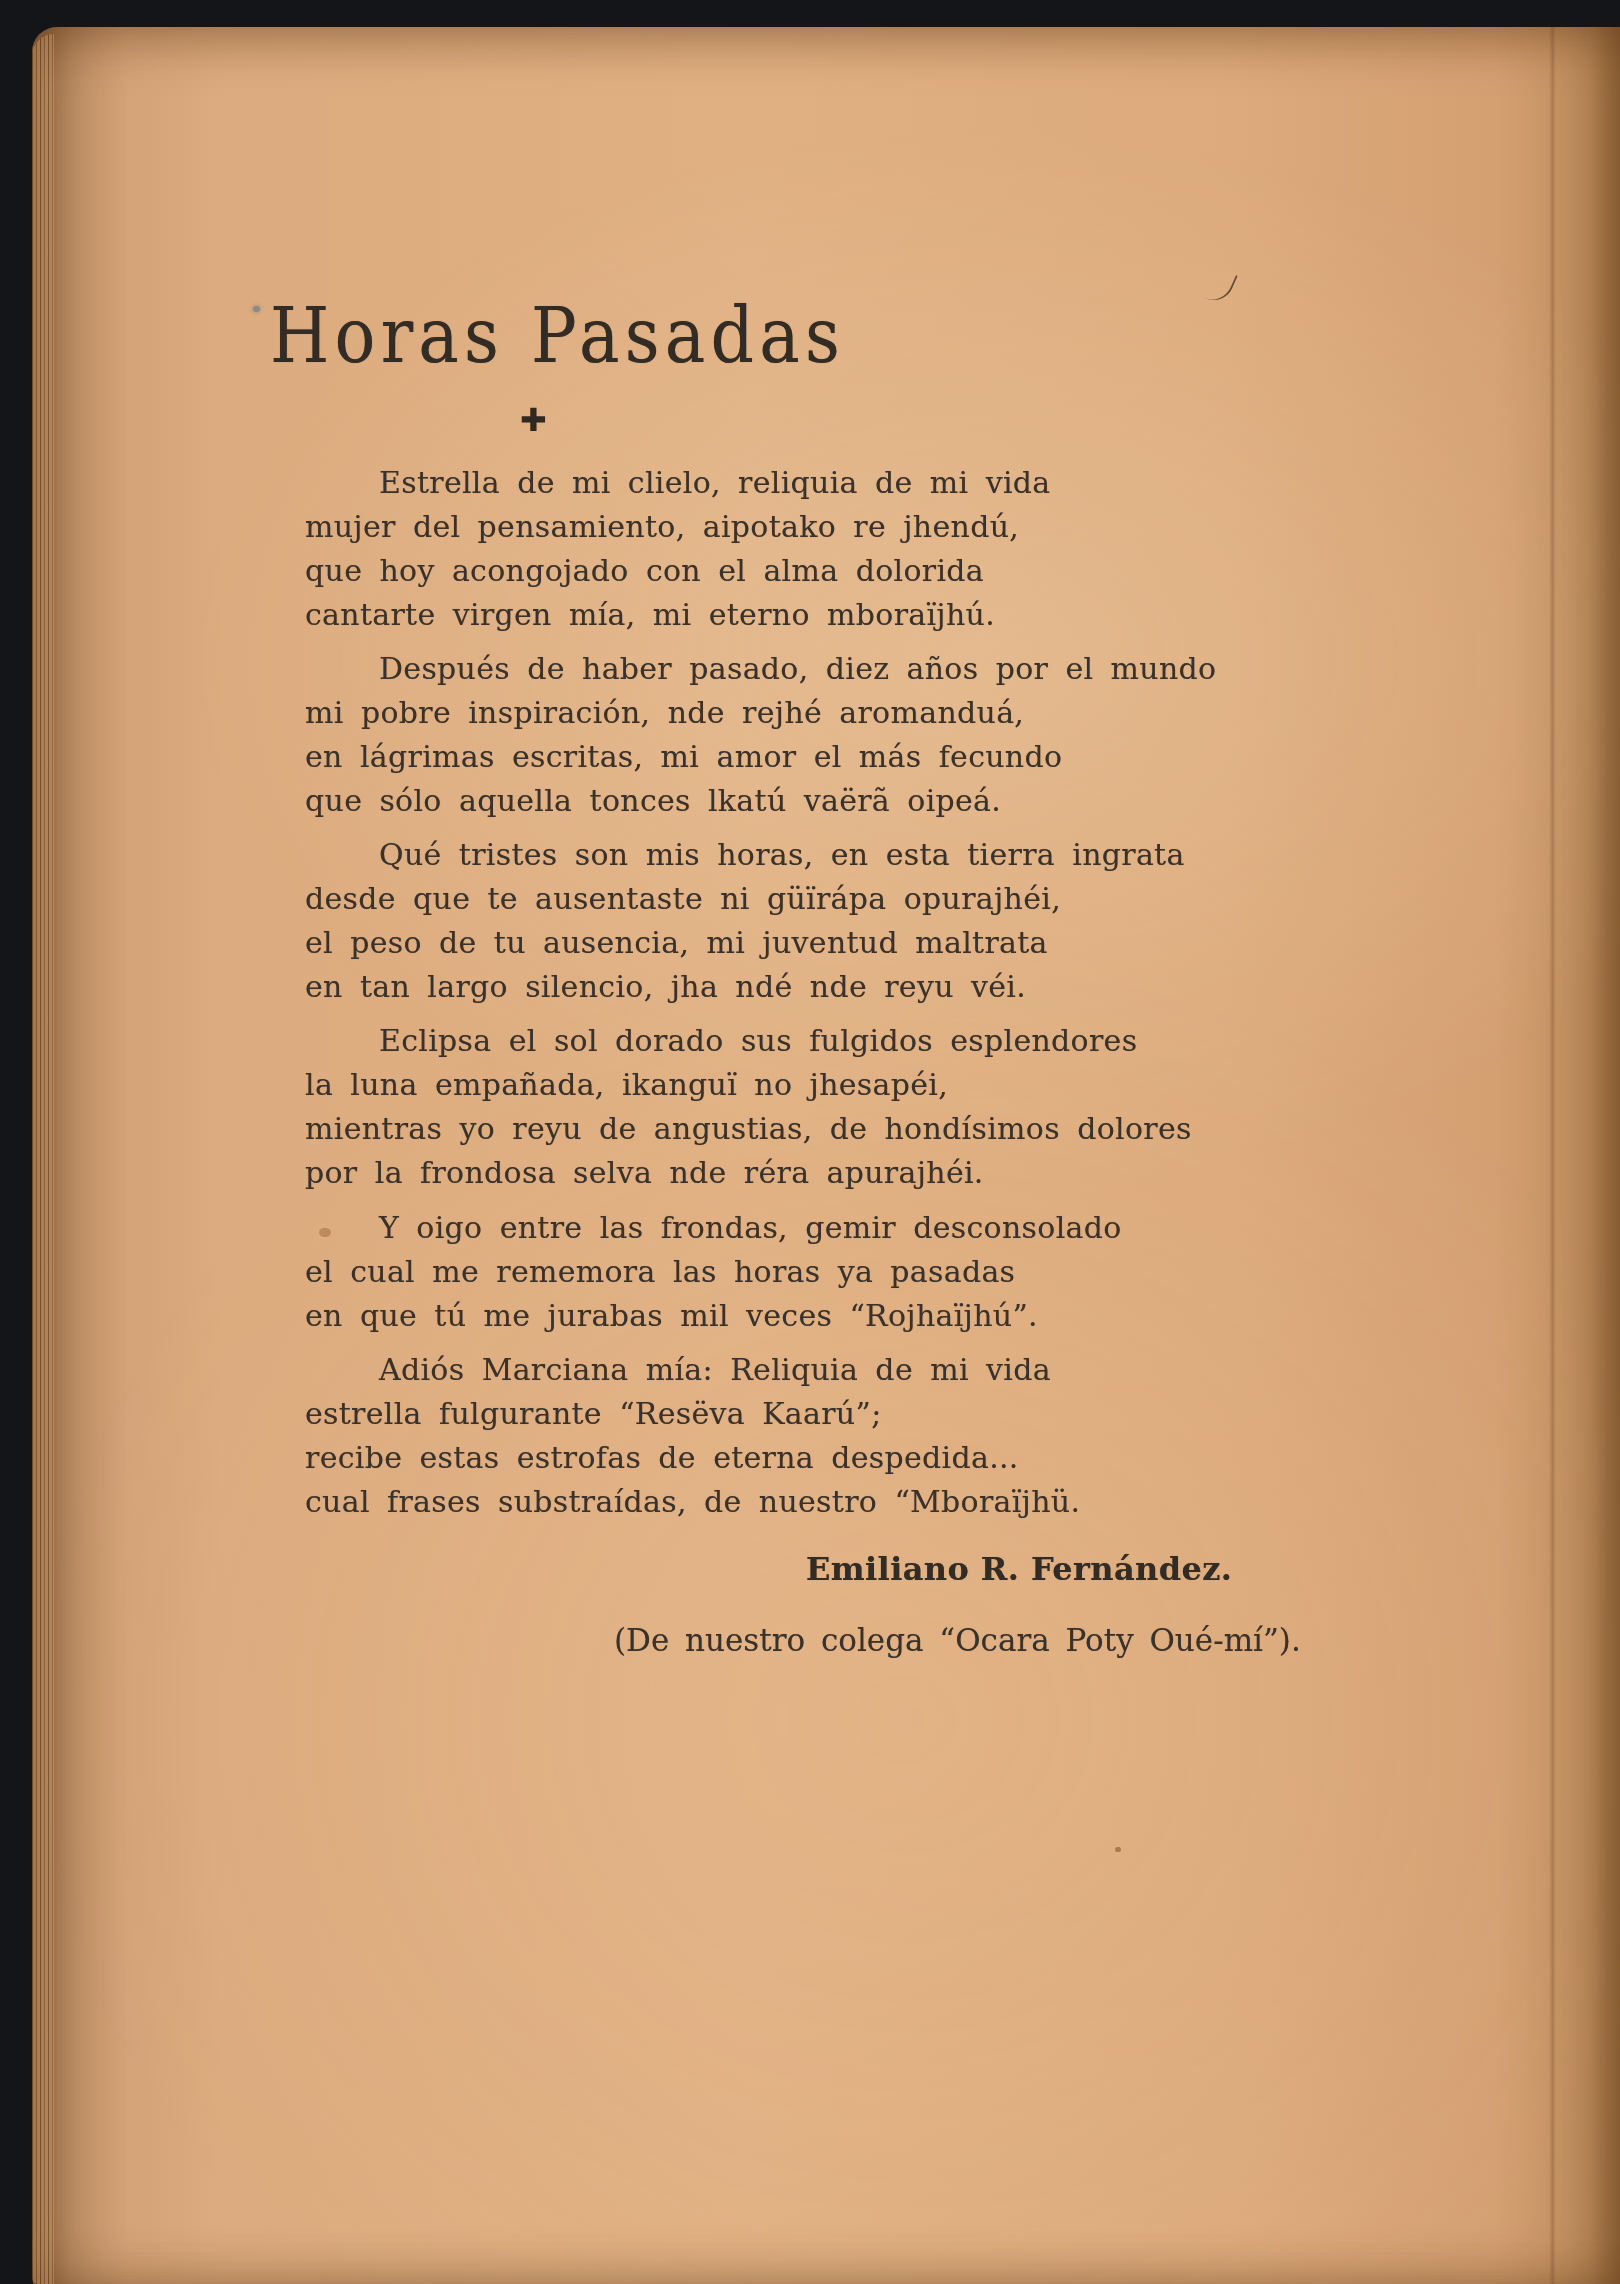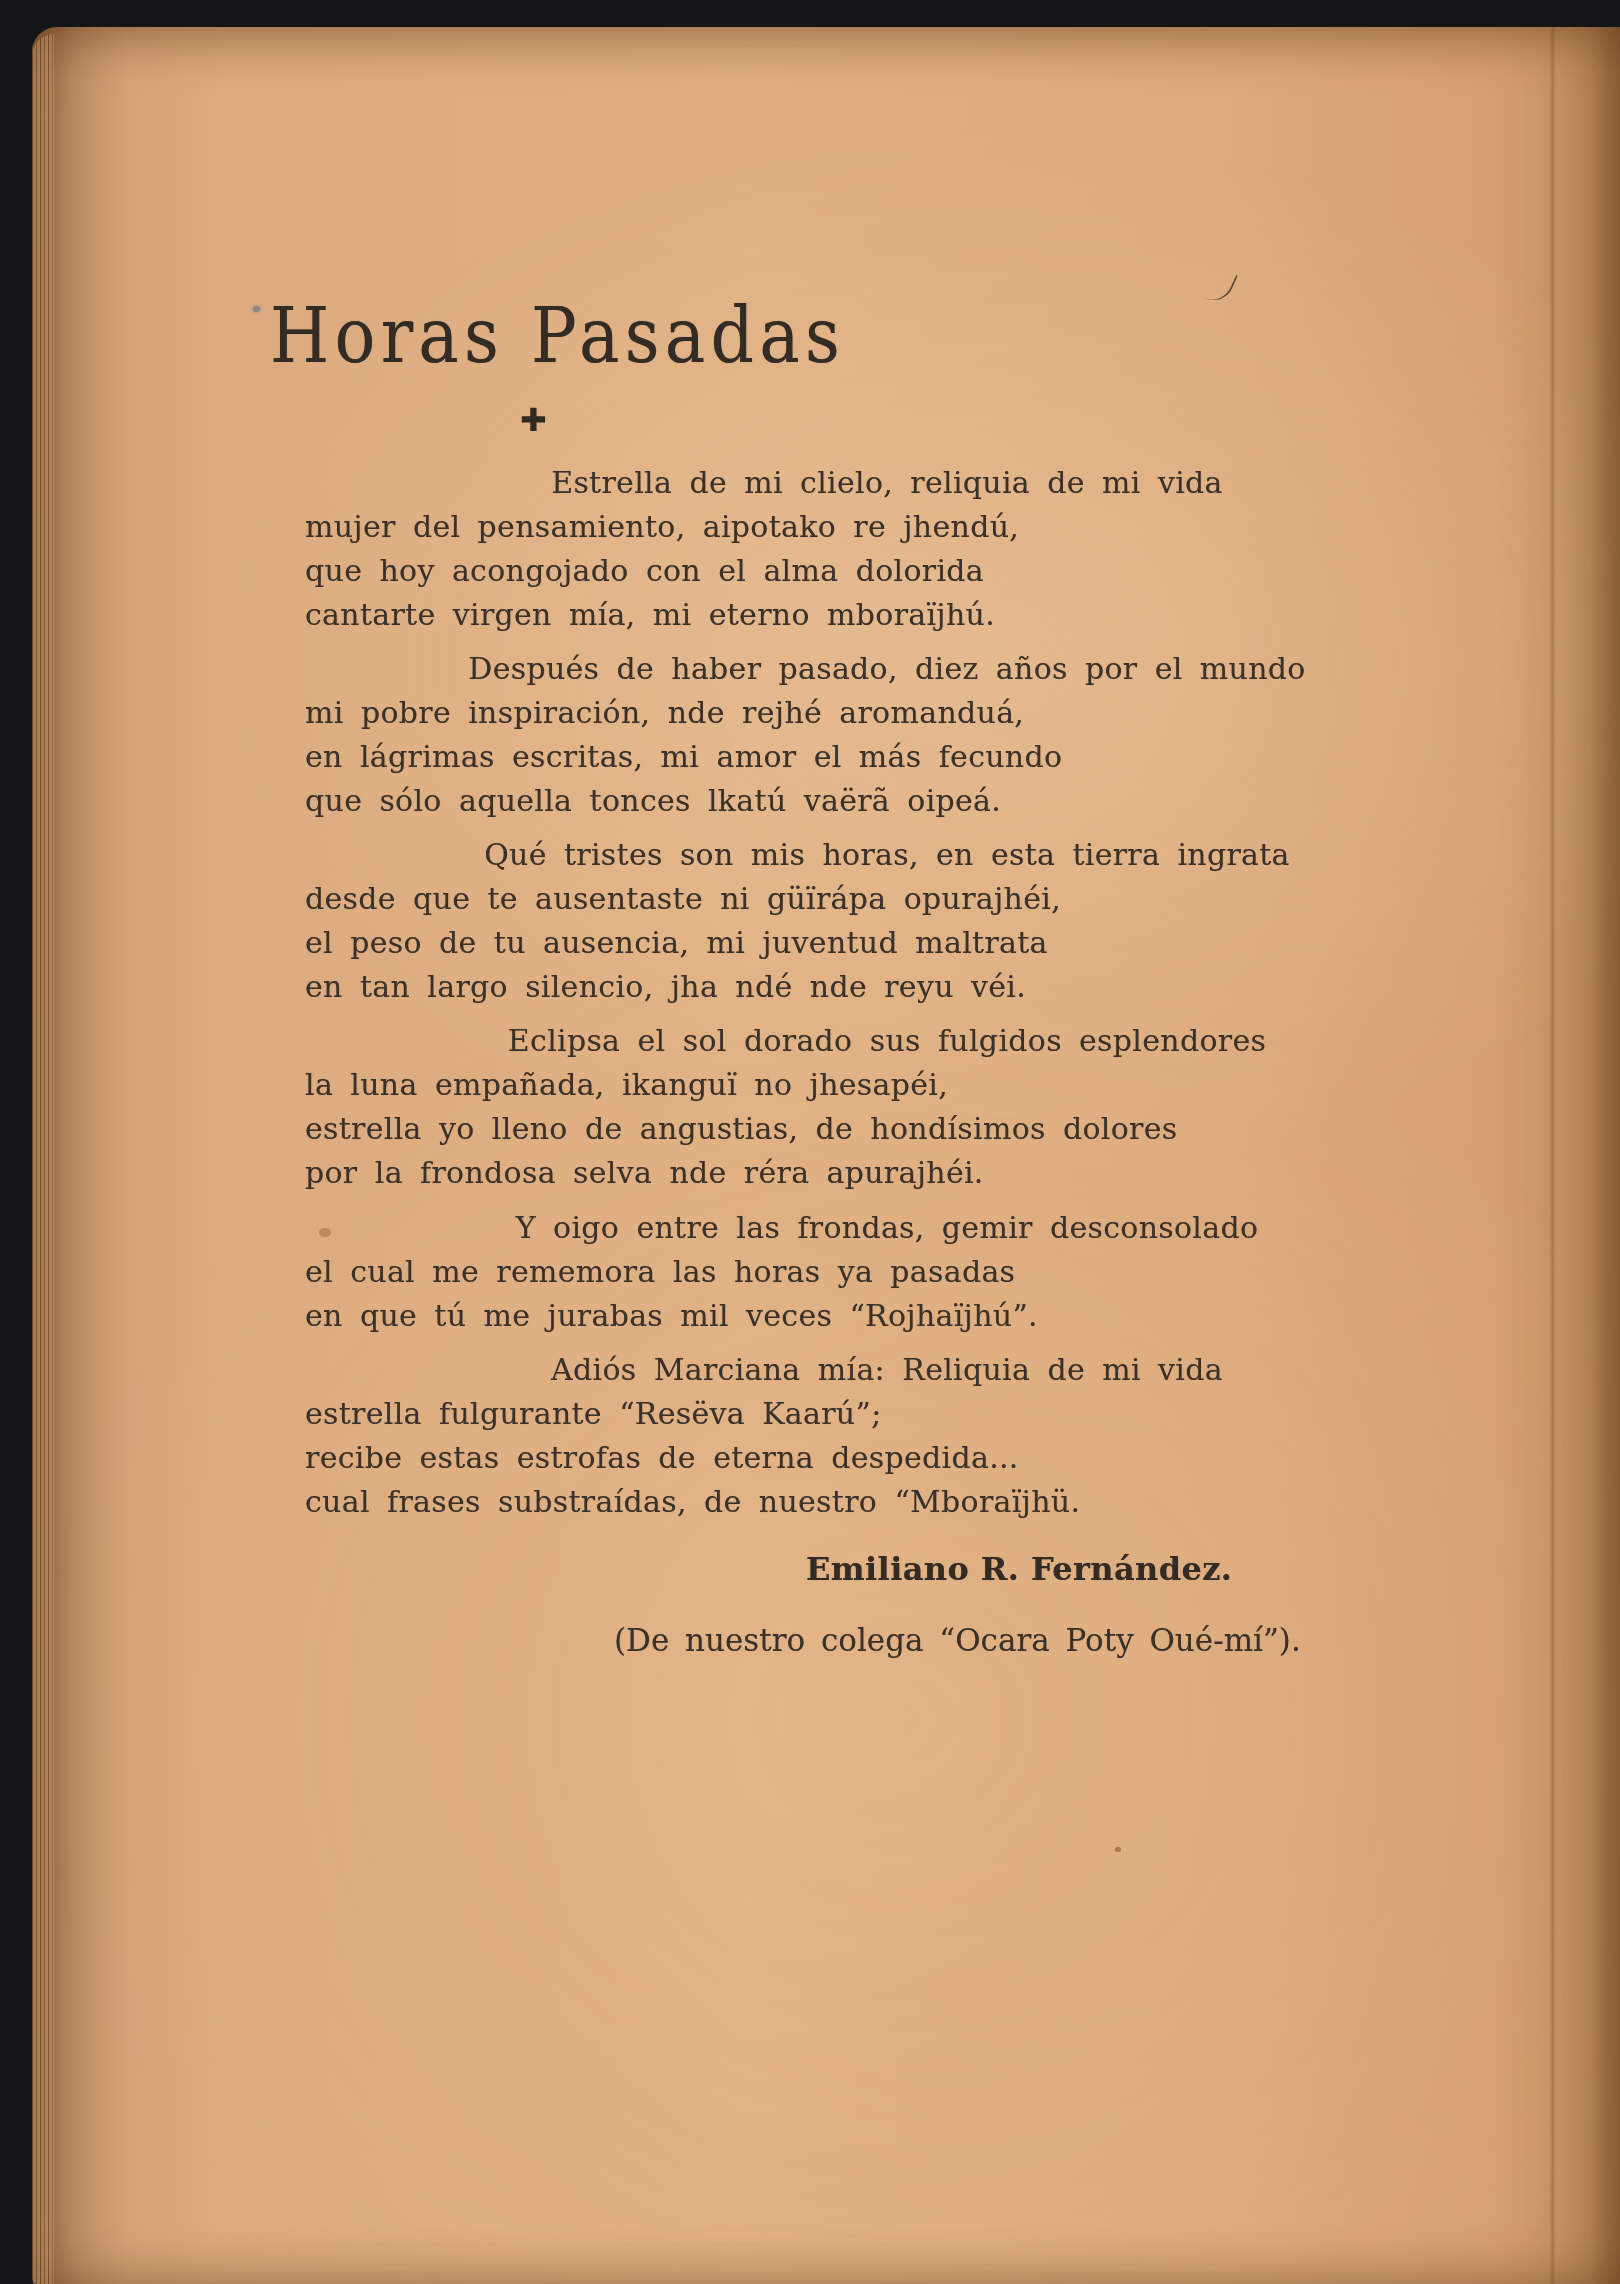--- a/index.html
+++ b/index.html
@@ -75,21 +75,21 @@
   }
   .ornament {
     margin:38px 0 0 215px;
     font-size:32px;
     line-height:1;
     color:#2f2922;
   }
   .poem { margin-top:25px; font-size:30px; line-height:44px; word-spacing:7.4px; letter-spacing:0.3px; text-shadow:0 0 0.7px rgba(58,48,38,0.35); }
   .stanza { margin:0 0 10.3px 0; }
   .line { white-space:nowrap; }
-  .line.indent { text-indent:74px;text-align:center; }
+  .line.indent { text-indent:74px; }
   .attribution {
     margin:26.5px 0 0 501px;
     font-size:32px;
     font-weight:bold;
     letter-spacing:0.4px;
     color:#332c24;
     text-shadow:0 0 0.7px rgba(45,38,30,0.5);
   }
   .source-note {
     margin:34px 0 0 309px;
@@ -132,21 +132,21 @@
       <div class="stanza">
         <div class="line indent">Qué tristes son mis horas, en esta tierra ingrata</div>
         <div class="line">desde que te ausentaste ni güïrápa opurajhéi,</div>
         <div class="line">el peso de tu ausencia, mi juventud maltrata</div>
         <div class="line">en tan largo silencio, jha ndé nde reyu véi.</div>
       </div>
 
       <div class="stanza">
         <div class="line indent">Eclipsa el sol dorado sus fulgidos esplendores</div>
         <div class="line">la luna empañada, ikanguï no jhesapéi,</div>
-        <div class="line">estrella yo lleno de angustias, de hondísimos dolores</div>
+        <div class="line">mientras yo reyu de angustias, de hondísimos dolores</div>
         <div class="line">por la frondosa selva nde réra apurajhéi.</div>
       </div>
 
       <div class="stanza">
         <div class="line indent">Y oigo entre las frondas, gemir desconsolado</div>
         <div class="line">el cual me rememora las horas ya pasadas</div>
         <div class="line">en que tú me jurabas mil veces “Rojhaïjhú”.</div>
       </div>
 
 

